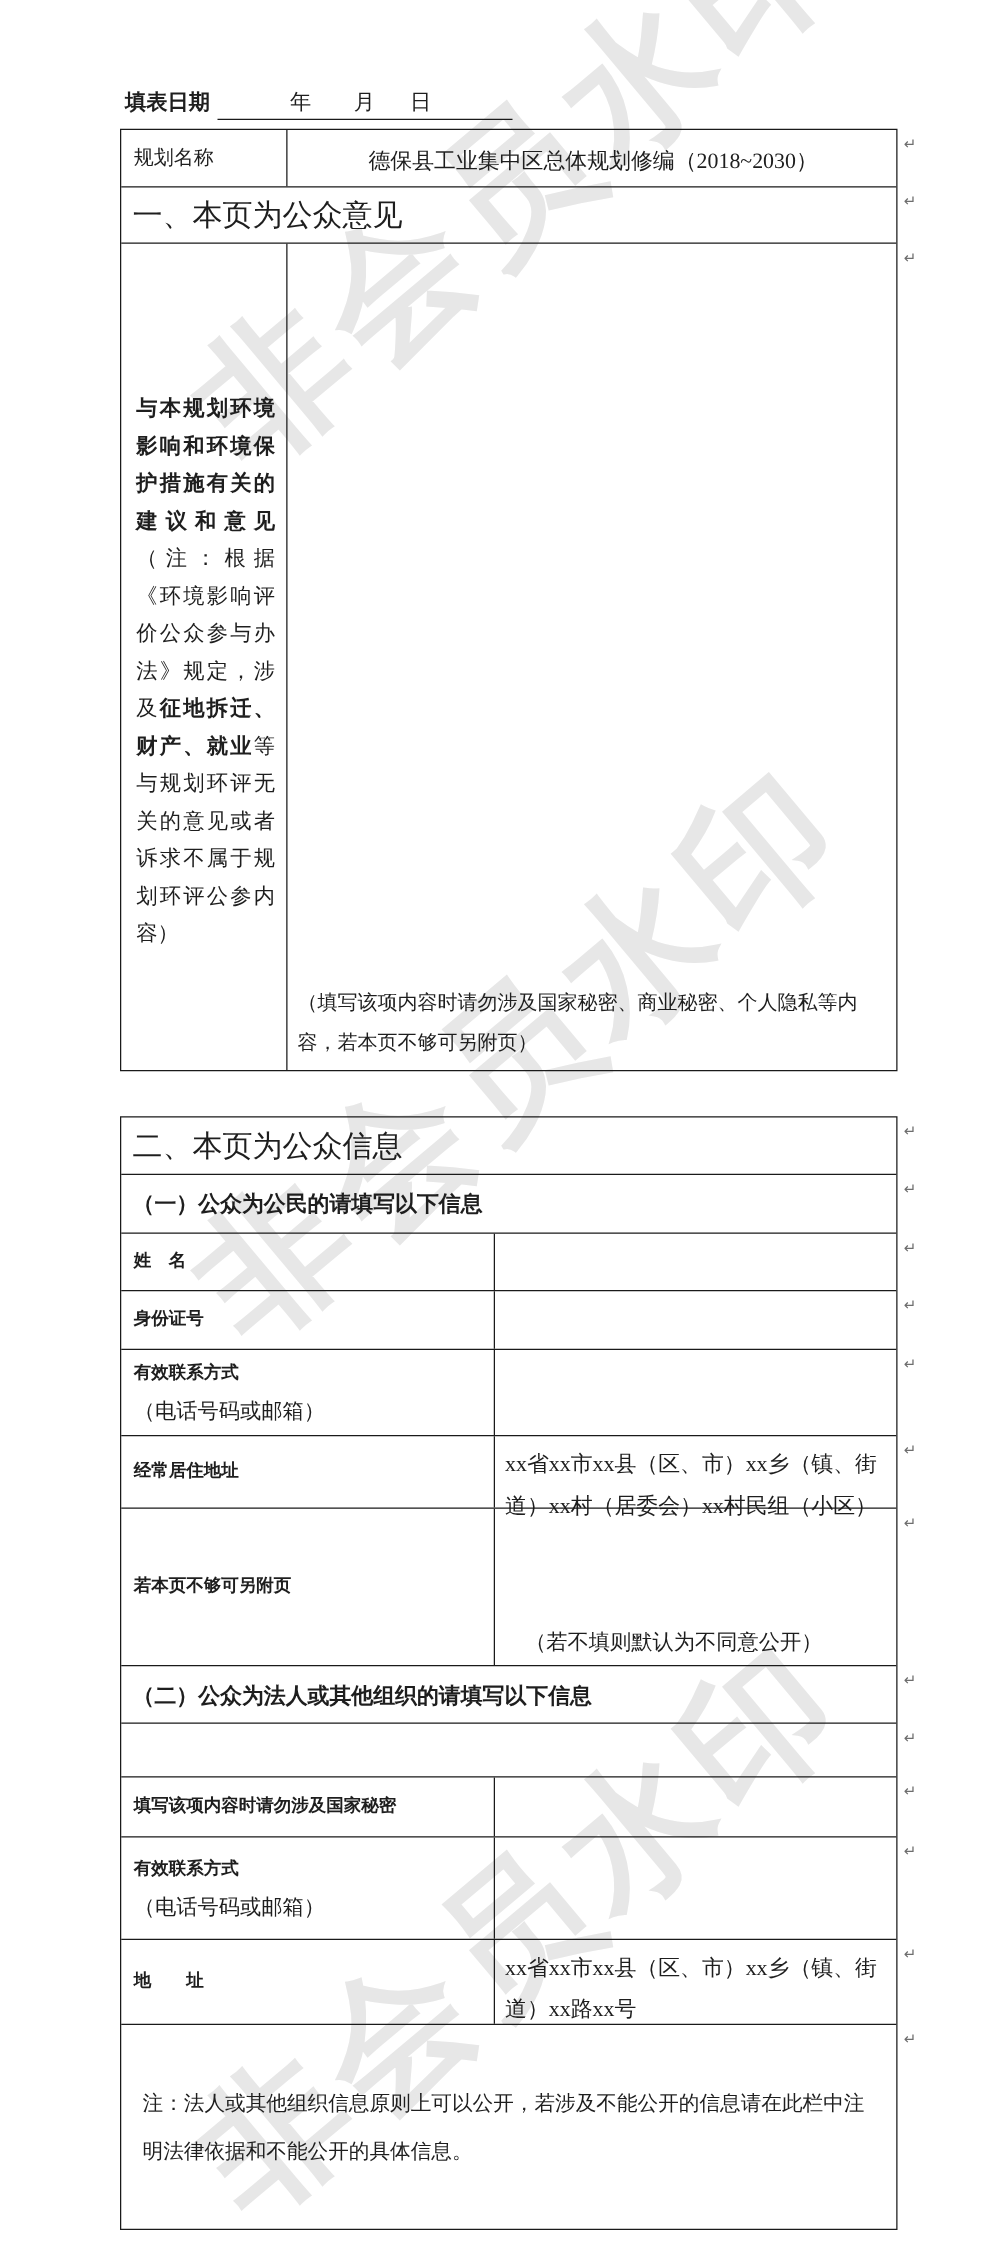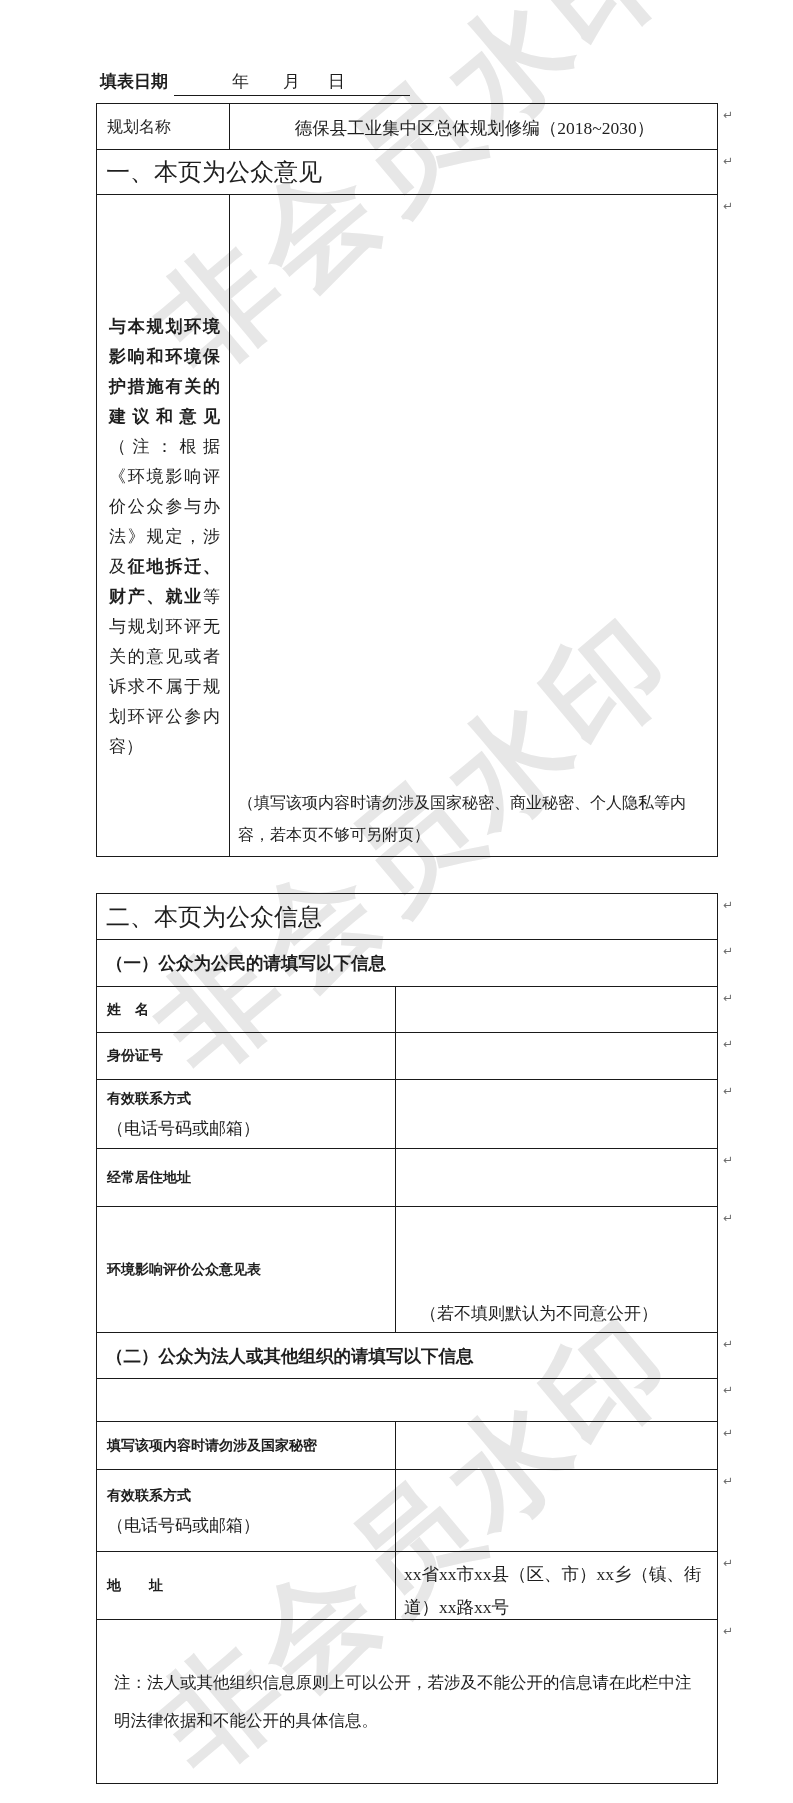--- a/index.html
+++ b/index.html
@@ -185,26 +185,29 @@
         <span class="sub">（电话号码或邮箱）</span>
       </div>
       <div class="cell c2"></div>
       <span class="crlf">↵</span>
     </div>
 
     <div class="row" style="height:58px">
       <div class="cell c1 t2c1">
         <span class="lbl">经常居住地址</span>
       </div>
+      <div class="cell c2">
+        <span class="val" style="line-height:33px;display:block">xx省xx市xx县（区、市）xx乡（镇、街道）xx村（居委会）xx村民组（小区）</span>
+      </div>
       <span class="crlf">↵</span>
     </div>
 
     <div class="row" style="height:126px">
       <div class="cell c1 t2c1">
-        <span class="lbl">环境影响评价公众意见表</span>
+        <span class="lbl">若本页不够可另附页</span>
       </div>
       <div class="cell c2">
         <span class="consent-note">（若不填则默认为不同意公开）</span>
       </div>
       <span class="crlf">↵</span>
     </div>
 
     <div class="row" style="height:46px">
       <div class="cell full">
         <span class="sec-bold">（二）公众为法人或其他组织的请填写以下信息</span>

